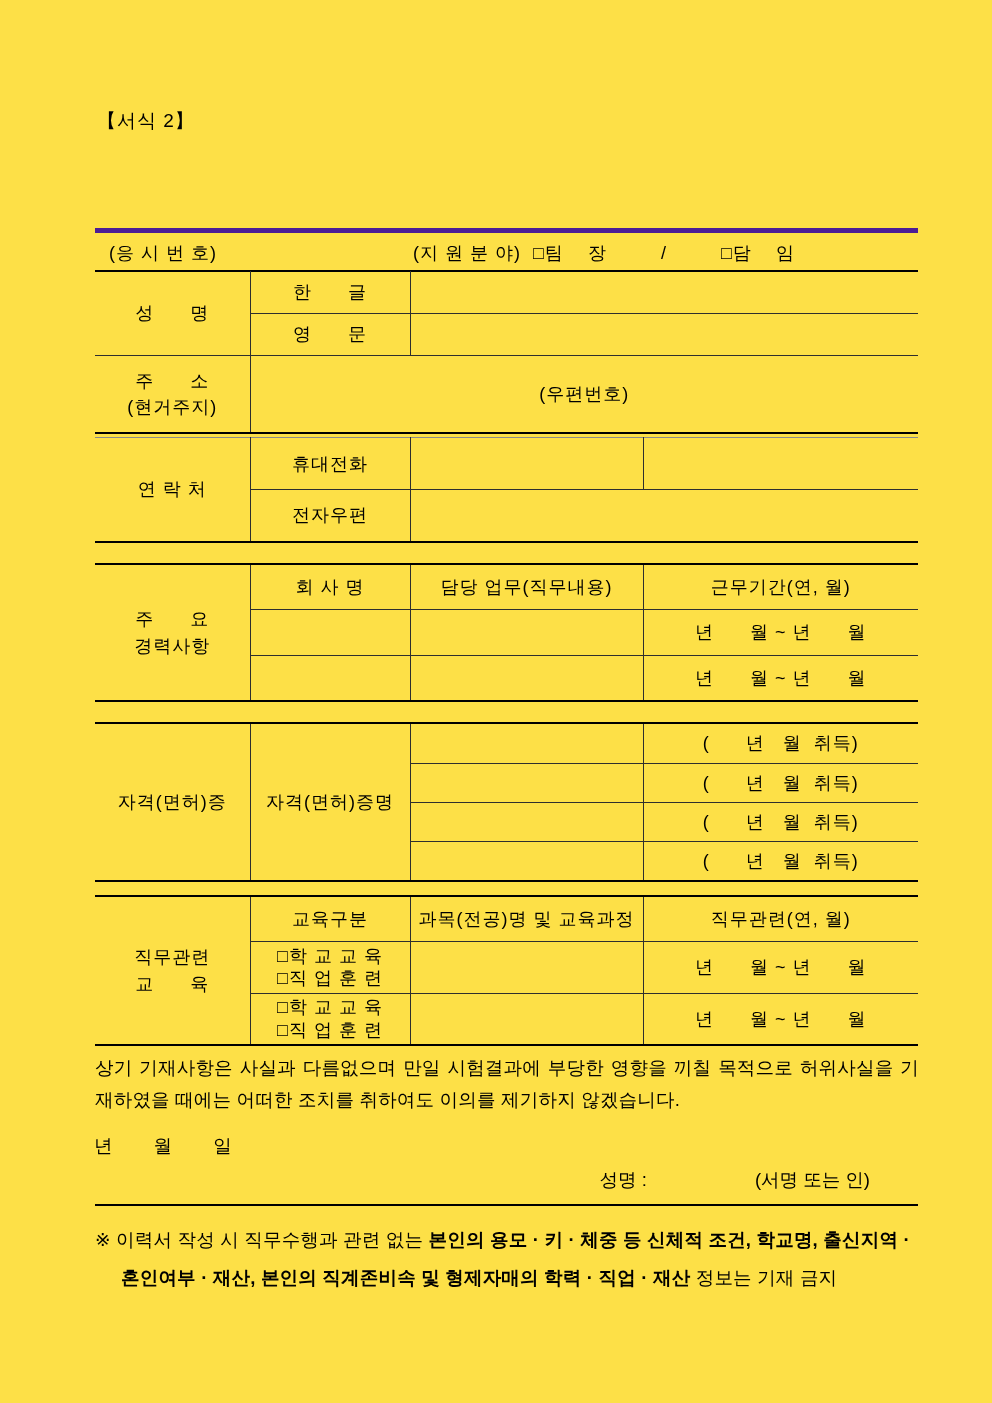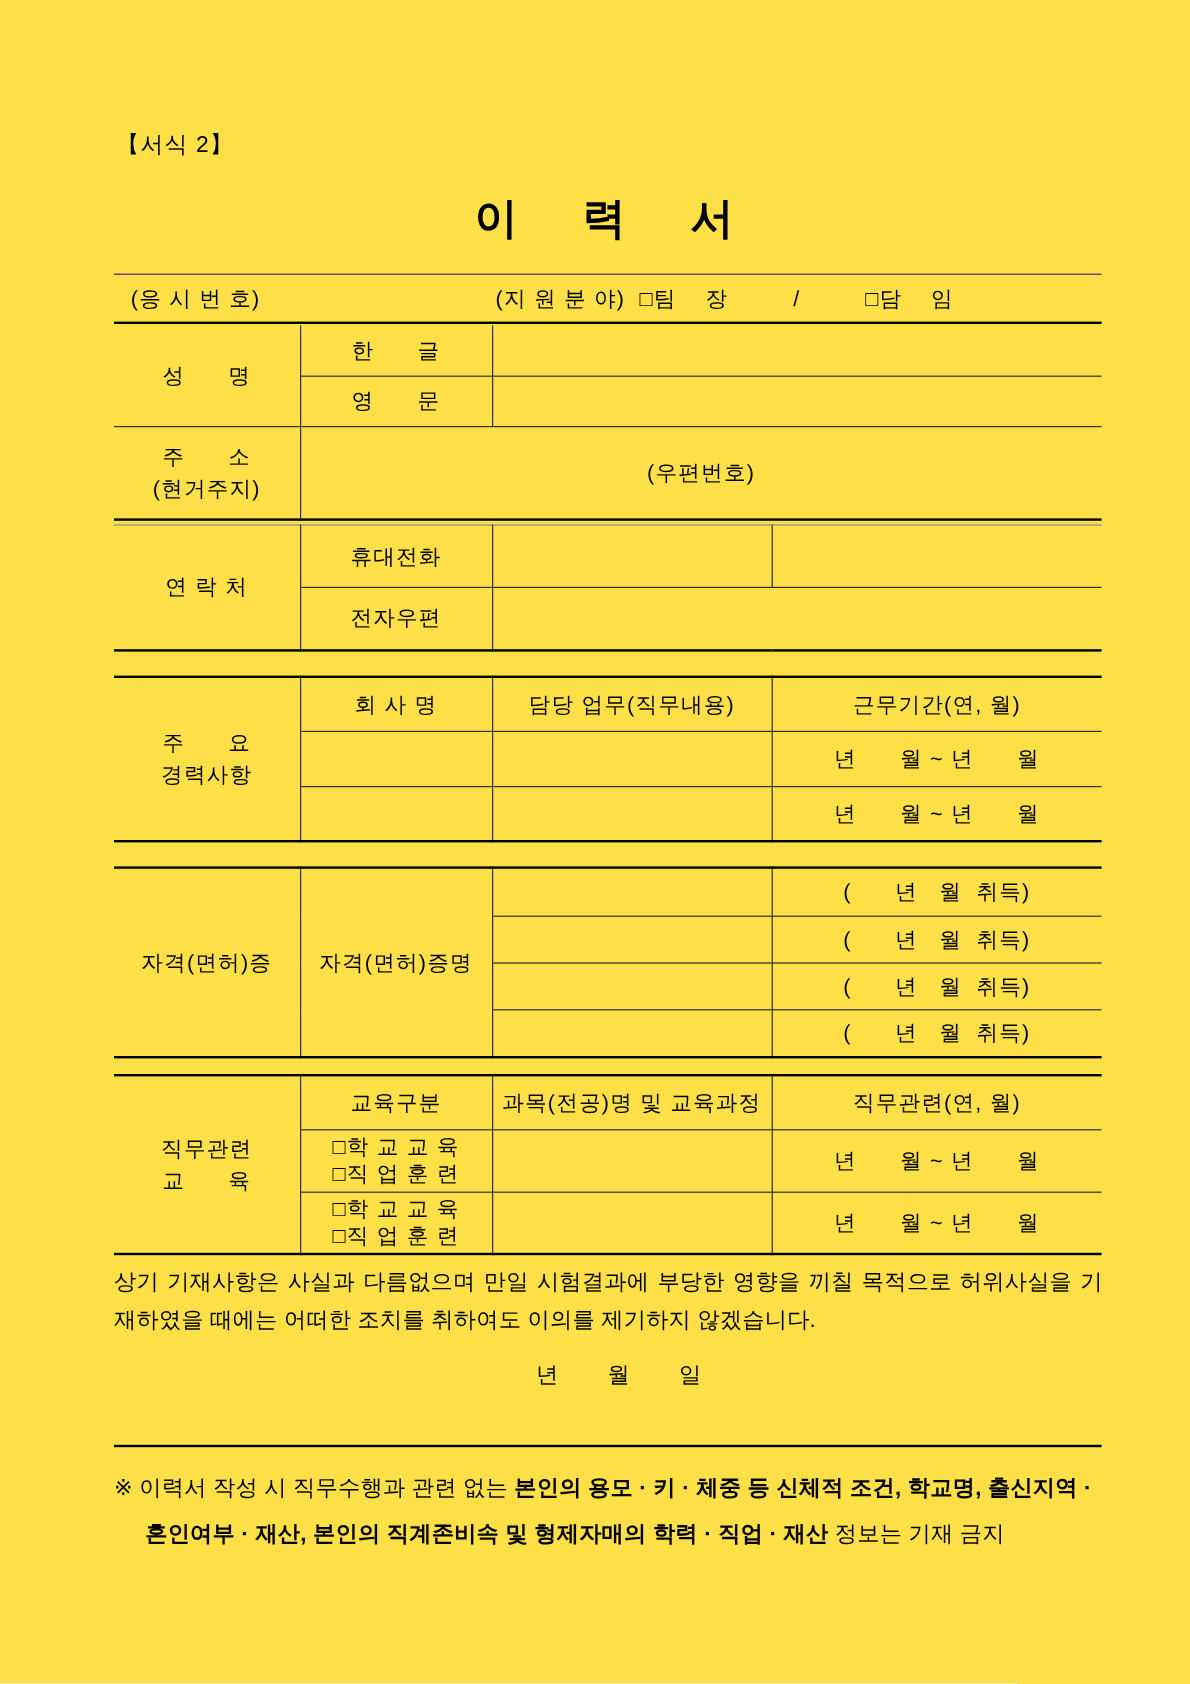--- a/index.html
+++ b/index.html
@@ -38,21 +38,21 @@
     text-align: center;
     font-size: 18px;
     letter-spacing: 1px;
     overflow: hidden;
   }
   table.form tr:first-child > td { border-top: none; }
   table.form tr:last-child  > td { border-bottom: none; }
   table.form td.edge-l { border-left: none; }
   table.form td.edge-r { border-right: none; }
 
-  .t-header   { top: 228px; border-top: 1px solid #4c1d95; border-bottom: 2px solid #000; }
+  .t-header   { top: 228px; border-top: 5px solid #4c1d95; border-bottom: 2px solid #000; }
   .t-identity { top: 271px; border-top: none; }
   .t-contact  { top: 437px; border-top: 1px solid #8a8a8a; }
   .t-career   { top: 563px; border-top: 2px solid #000; }
   .t-license  { top: 722px; border-top: 2px solid #000; }
   .t-education{ top: 895px; border-top: 2px solid #000; }
 
   .two-line { line-height: 1.45; }
   .postal-cell { text-align: left; padding-left: 14px; font-size: 16px; }
   .chk-cell { text-align: left; padding-left: 14px; line-height: 1.25; font-size: 17px; }
   .chk-cell > div { white-space: pre; }
@@ -64,22 +64,22 @@
   .pos-team  { left: 438px; }
   .pos-slash { left: 566px; }
   .pos-damim { left: 626px; }
 
   .declaration {
     left: 95px; top: 1052px; width: 824px;
     font-size: 18.5px; line-height: 1.72; text-align: justify;
     letter-spacing: 0.2px;
   }
   .date-line {
-    left: 104px; top: 1133px; width: 823px;
-    text-align: center; font-size: 18.5px; white-space: pre;
+    left: 94px; top: 1133px; width: 823px;
+    font-size: 18.5px; white-space: pre;
   }
   .sig-line {
     left: 95px; top: 1167px; width: 823px;
     display: flex; justify-content: flex-end; align-items: center;
     font-size: 18.5px;
   }
   .sig-gap { display: inline-block; width: 108px; }
   .sig-pad { display: inline-block; width: 48px; }
   .bottom-rule { left: 95px; top: 1204px; width: 823px; height: 2px; background: #000; }
   .footnote {
@@ -89,21 +89,20 @@
     letter-spacing: 0.2px;
   }
   .footnote b { font-weight: bold; }
 </style>
 </head>
 <body>
 
 <div class="page">
 
   <div class="abs form-label pre">【서식 2】</div>
-  <div class="abs doc-title">이   력   서</div>
 
   <table class="form t-header">
     <colgroup>
         <col style="width:823px">
       </colgroup>
     <tbody>
         <tr style="height:40px">
       <td class="edge-l edge-r header-cell">
         <span class="pos-exam">(응 시 번 호)</span>
         <span class="pos-field">(지 원 분 야)</span>
@@ -255,20 +254,26 @@
       </td>
       <td></td>
       <td class="edge-r pre">년      월 ~ 년      월</td>
     </tr>
   </tbody>
     </table>
 
   <div class="abs declaration">상기 기재사항은 사실과 다름없으며 만일 시험결과에 부당한 영향을 끼칠 목적으로 허위사실을 기재하였을 때에는 어떠한 조치를 취하여도 이의를 제기하지 않겠습니다.</div>
 
   <div class="abs date-line">년        월        일</div>
+  <div class="abs sig-line">
+    <span>성명 :</span>
+    <span class="sig-gap"></span>
+    <span class="pre">(서명 또는 인)</span>
+    <span class="sig-pad"></span>
+  </div>
 
   <div class="abs bottom-rule"></div>
 
   <div class="abs footnote">
     <span>※ </span><span>이력서 작성 시 직무수행과 관련 없는 </span><b>본인의 용모 · 키 · 체중 등 신체적 조건, 학교명, 출신지역 · 혼인여부 · 재산, 본인의 직계존비속 및 형제자매의 학력 · 직업 · 재산</b><span> 정보는 기재 금지</span>
   </div>
 
 </div>
 
 </body></html>

